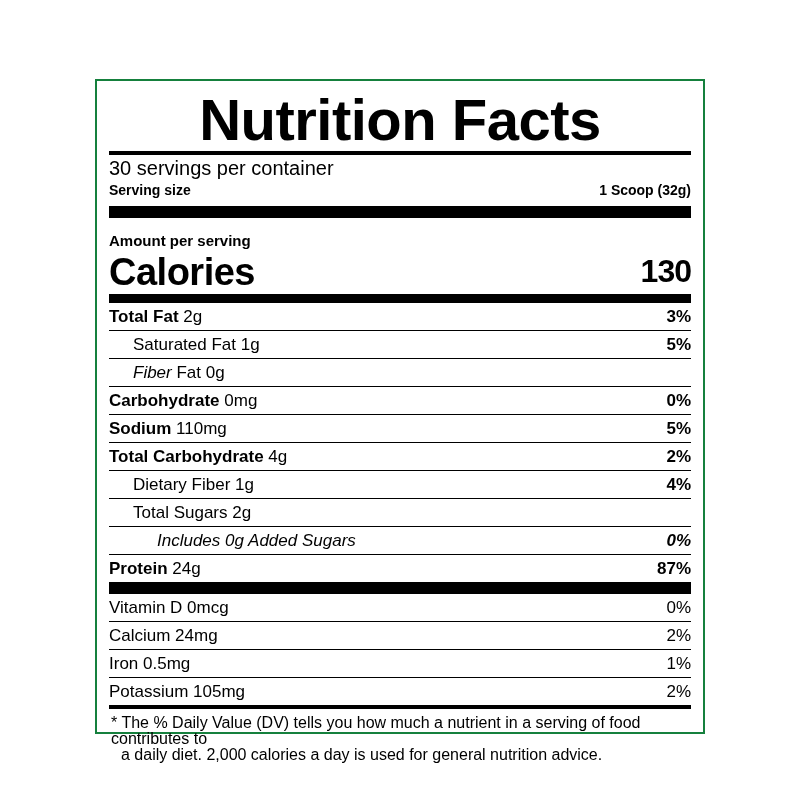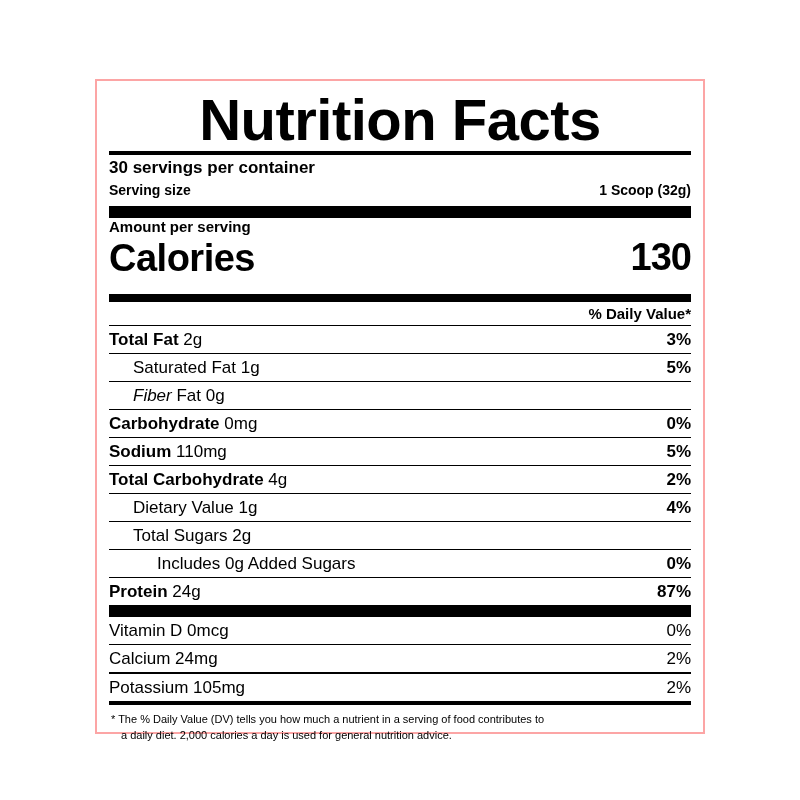--- a/index.html
+++ b/index.html
@@ -21,21 +21,21 @@
     height: 800px;
     box-sizing: border-box;
   }
 
   .label-box {
     position: absolute;
     left: 95px;
     top: 79px;
     width: 610px;
     height: 655px;
-    border: 2px solid #fca5a5;
+    border: 2px solid #15803d;
     box-sizing: border-box;
     background: #fff;
     padding: 0 12px;
   }
 
   .title {
     font-family: "Liberation Sans", sans-serif;
     font-weight: bold;
     font-size: 58px;
     line-height: 62px;
@@ -44,56 +44,55 @@
     margin: 8px 0 0 0;
     white-space: nowrap;
   }
 
   .rule-thin { border-bottom: 1px solid #000; }
   .rule-med  { border-bottom: 4px solid #000; }
   .rule-thick{ border-bottom: 12px solid #000; }
   .rule-mid  { border-bottom: 8px solid #000; }
 
   .servings {
-    font-size: 17px;
+    font-size: 20px;
     line-height: 22px;
     padding: 2px 0 0 0;
-    font-weight: bold;
   }
   .serving-size-row {
     display: flex;
     justify-content: space-between;
     align-items: baseline;
     font-size: 14px;
     line-height: 23px;
     font-weight: bold;
     padding-bottom: 4px;
   }
   .serving-size-row .amt { font-weight: bold; }
 
   .amount-per {
     font-size: 15px;
     font-weight: bold;
     line-height: 18px;
-    padding-top: 0;
+    padding-top: 14px;
   }
   .calories-row {
     display: flex;
     justify-content: space-between;
     align-items: flex-end;
-    padding-bottom: 16px;
+    padding-bottom: 2px;
   }
   .calories-label {
     font-size: 38px;
     font-weight: bold;
     line-height: 40px;
     letter-spacing: -0.5px;
   }
   .calories-value {
-    font-size: 38px;
+    font-size: 32px;
     font-weight: bold;
     line-height: 42px;
     letter-spacing: -1px;
   }
 
   .dv-header {
     text-align: right;
     font-size: 15px;
     font-weight: bold;
     line-height: 20px;
@@ -106,24 +105,24 @@
     align-items: baseline;
     font-size: 17px;
     line-height: 21px;
     padding: 3px 0 3px 0;
   }
   .nrow .nm { white-space: nowrap; }
   .nrow .dv { font-weight: bold; white-space: nowrap; }
   .bold { font-weight: bold; }
   .ital { font-style: italic; }
   .ind1 { padding-left: 24px; gap: 36px; }
-  .ind2 { padding-left: 48px; }
+  .ind2 { padding-left: 48px; font-style: italic; }
 
   .footnote {
-    font-size: 11px;
+    font-size: 16px;
     line-height: 16px;
     padding: 6px 2px 0 2px;
   }
   .footnote .ind { display: block; padding-left: 10px; }
 </style>
 </head>
 <body>
 
 <div class="page">
   <div class="label-box">
@@ -142,21 +141,20 @@
 
     <div class="amount-per">Amount per serving</div>
 
     <div class="calories-row">
       <span class="calories-label">Calories</span>
       <span class="calories-value">130</span>
     </div>
 
     <div class="rule-mid"></div>
 
-    <div class="dv-header">% Daily Value*</div>
     <div class="rule-thin"></div>
 
     <div class="nrow">
       <span class="nm"><span class="bold">Total Fat</span> <span>2g</span></span>
       <span class="dv">3%</span>
     </div>
     <div class="rule-thin"></div>
 
     <div class="nrow ind1">
       <span class="nm"><span>Saturated Fat</span> <span>1g</span></span>
@@ -182,21 +180,21 @@
     </div>
     <div class="rule-thin"></div>
 
     <div class="nrow">
       <span class="nm"><span class="bold">Total Carbohydrate</span> <span>4g</span></span>
       <span class="dv">2%</span>
     </div>
     <div class="rule-thin"></div>
 
     <div class="nrow ind1">
-      <span class="nm"><span>Dietary Value</span> <span>1g</span></span>
+      <span class="nm"><span>Dietary Fiber</span> <span>1g</span></span>
       <span class="dv">4%</span>
     </div>
     <div class="rule-thin"></div>
 
     <div class="nrow ind1">
       <span class="nm"><span>Total Sugars</span> <span>2g</span></span>
       <span class="dv"></span>
     </div>
     <div class="rule-thin"></div>
 
@@ -218,20 +216,24 @@
       <span>0%</span>
     </div>
     <div class="rule-thin"></div>
 
     <div class="nrow">
       <span class="nm">Calcium 24mg</span>
       <span>2%</span>
     </div>
     <div class="rule-thin"></div>
 
+    <div class="nrow">
+      <span class="nm">Iron 0.5mg</span>
+      <span>1%</span>
+    </div>
     <div class="rule-thin"></div>
 
     <div class="nrow">
       <span class="nm">Potassium 105mg</span>
       <span>2%</span>
     </div>
 
     <div class="rule-med"></div>
 
     <div class="footnote">

